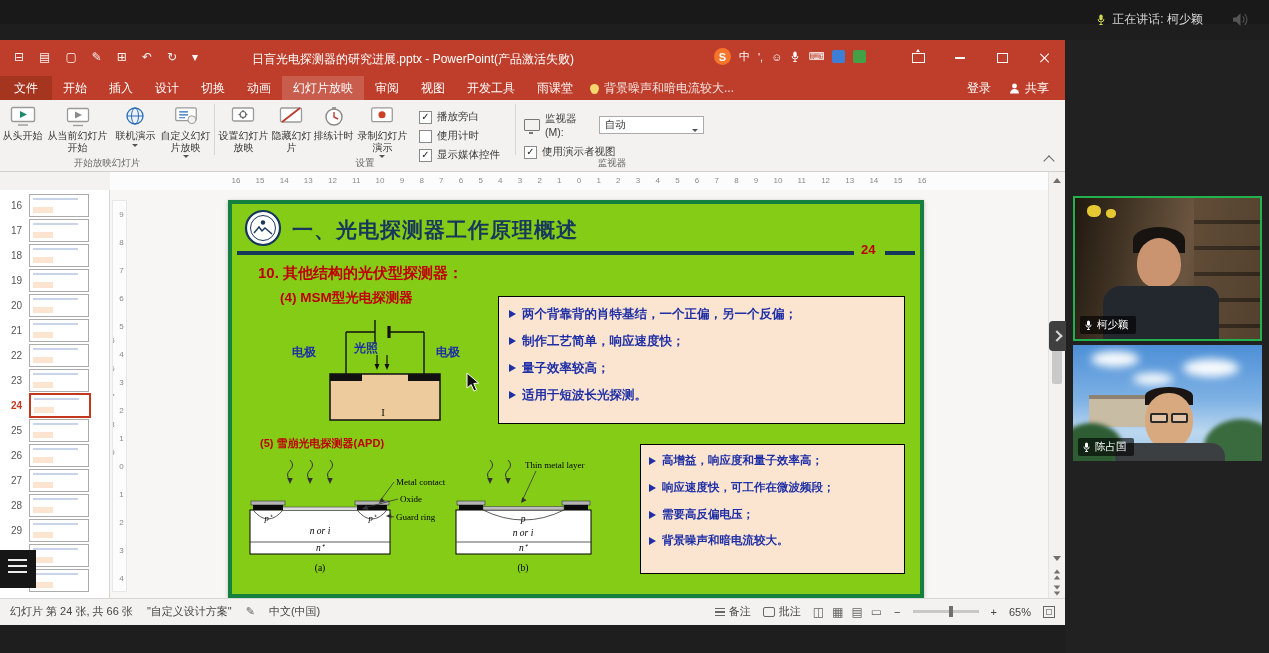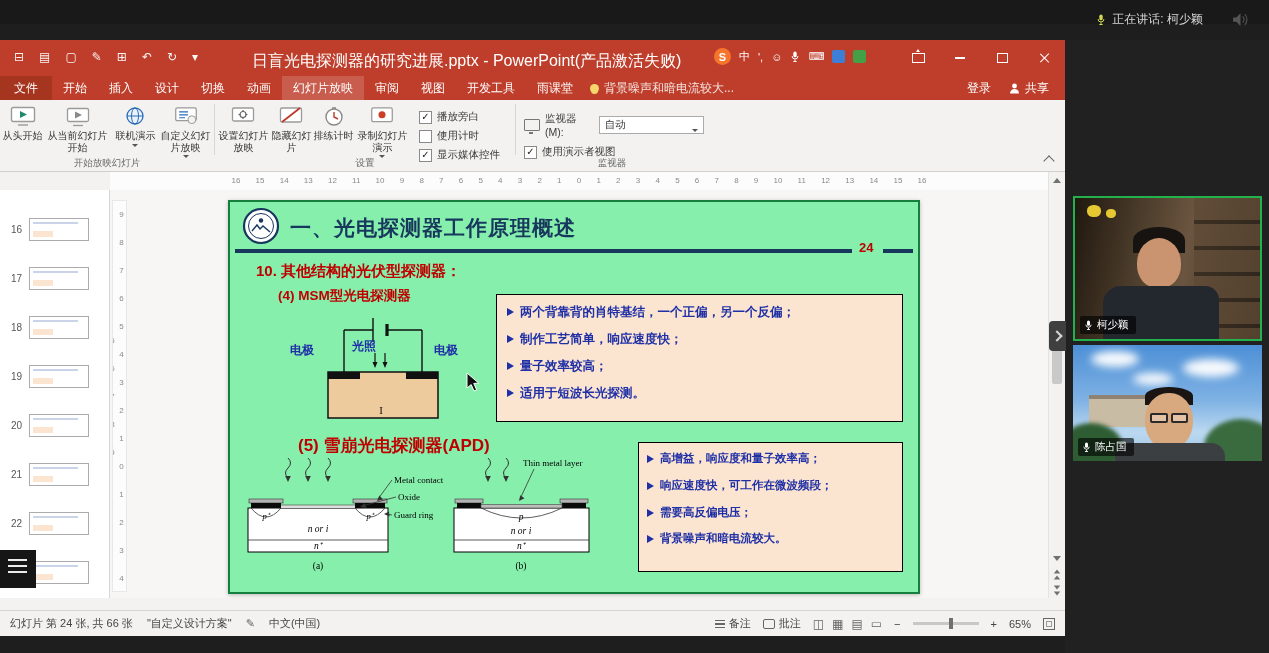--- a/index.html
+++ b/index.html
@@ -9,21 +9,21 @@
   .speaking{position:absolute;right:66px;top:11px;display:flex;align-items:center;gap:6px;
     color:#d6d6d6;font-size:12px;}
   .mic{color:#d4d94e;}
   .tag-mic{color:#fff;}
   .top-audio{position:absolute;right:20px;top:12px;opacity:.75;}
   
   .ppt{position:absolute;left:0;top:40px;width:1065px;height:585px;background:#F3F2F1;}
   .titlebar{position:absolute;left:0;top:0;width:100%;height:36px;background:#BE3E2B;}
   .qat{position:absolute;left:14px;top:9px;display:flex;gap:15px;color:#fff;font-size:12px;opacity:.95;}
   .qat span{line-height:16px;}
-  .wtitle{position:absolute;left:252px;top:11px;color:#fff;font-size:16px;white-space:nowrap;}
+  .wtitle{position:absolute;left:252px;top:11px;color:#fff;font-size:12px;white-space:nowrap;}
   .sogou{position:absolute;left:714px;top:8px;display:flex;gap:8px;align-items:center;color:#fff;font-size:11px;}
   .s-logo{width:17px;height:17px;border-radius:50%;background:#F7742B;color:#fff;font-weight:bold;
     font-size:11px;display:flex;align-items:center;justify-content:center;}
   .chip{width:13px;height:13px;border-radius:2px;}
   .chip.blue{background:#3D7FD6;} .chip.green{background:#43A047;}
   .wincontrols{position:absolute;right:0;top:0;height:36px;display:flex;}
   .wc{width:42px;height:36px;display:flex;align-items:center;justify-content:center;}
   .wc-ribbonopt{width:11px;height:8px;border:1px solid #fff;position:relative;}
   .wc-ribbonopt::after{content:"";position:absolute;left:3px;top:-5px;
     border-left:2px solid transparent;border-right:2px solid transparent;border-bottom:3px solid #fff;}
@@ -69,39 +69,39 @@
   
   .rulerH{position:absolute;left:110px;top:132px;width:938px;height:18px;background:#FCFCFC;
     border-bottom:1px solid #8b5cf6;font-size:8px;color:#8a8a8a;line-height:18px;text-align:center;
     white-space:nowrap;overflow:hidden;word-spacing:13px;}
   .rulerV{position:absolute;left:2px;top:10px;width:13px;height:390px;background:#FCFCFC;border:1px solid #E8E8E8;
     writing-mode:vertical-rl;text-orientation:upright;font-size:8px;color:#8a8a8a;word-spacing:10px;
     text-align:center;overflow:hidden;}
   
   .thumbs{position:absolute;left:0;top:150px;width:110px;height:408px;background:#fff;
     border-right:1px solid #D6D6D6;box-sizing:border-box;padding-top:3px;overflow:hidden;}
-  .trow{height:25px;display:flex;align-items:center;gap:7px;padding-left:6px;margin-top:24px;}
+  .trow{height:25px;display:flex;align-items:center;gap:7px;padding-left:6px;}
   .tnum{width:16px;font-size:10px;color:#555;text-align:right;flex:none;}
   .tbox{width:58px;height:21px;background:#fff;border:1px solid #ABABAB;position:relative;flex:none;}
   .tbox::before{content:"";position:absolute;left:3px;top:3px;right:10px;height:2px;background:#C9D4E8;}
   .tbox::after{content:"";position:absolute;left:3px;bottom:3px;width:20px;height:6px;background:#FBE5D1;}
   .trow.current .tnum{color:#C4371F;font-weight:bold;}
   .trow.current .tbox{border:2px solid #C4371F;}
   
   .canvas{position:absolute;left:110px;top:150px;width:938px;height:408px;background:#F7F6F5;overflow:hidden;}
-  .slide{position:absolute;left:118px;top:10px;width:688px;height:390px;background:#86efac;
-    border:2px solid #15803d;box-shadow:0 1px 4px rgba(0,0,0,.25);}
+  .slide{position:absolute;left:118px;top:10px;width:688px;height:390px;background:#84cc16;
+    border:4px solid #15803d;box-shadow:0 1px 4px rgba(0,0,0,.25);}
   .slide-title{position:absolute;left:60px;top:12px;font-size:21px;font-weight:bold;color:#17375D;letter-spacing:1px;}
   .logo{position:absolute;left:12px;top:5px;}
   .title-rule{position:absolute;left:5px;top:47px;width:617px;height:4px;background:#17375D;}
   .title-rule2{position:absolute;left:653px;top:47px;width:30px;height:4px;background:#17375D;}
   .page-badge{position:absolute;left:629px;top:38px;color:#C00000;font-weight:bold;font-size:13px;}
   .heading{position:absolute;left:26px;top:60px;font-size:15px;font-weight:bold;color:#C00000;}
   .s4title{position:absolute;left:48px;top:85px;font-size:13.5px;font-weight:bold;color:#C00000;}
-  .s5title{position:absolute;left:28px;top:232px;font-size:17px;font-weight:bold;color:#C00000;margin-left:40px;}
+  .s5title{position:absolute;left:28px;top:232px;font-size:11px;font-weight:bold;color:#C00000;}
   .msm{position:absolute;left:58px;top:98px;}
   .apd{position:absolute;left:6px;top:250px;}
   .pbox{position:absolute;background:#FBE5D1;border:1px solid #000;box-sizing:border-box;}
   .box1{left:266px;top:92px;width:407px;height:128px;padding:10px 10px 0;}
   .box2{left:408px;top:240px;width:265px;height:130px;padding:9px 8px 0;}
   .bline{display:flex;gap:6px;font-weight:bold;color:#1F2FA6;line-height:1.2;}
   .box1 .bline{font-size:12.5px;margin-bottom:12px;}
   .box2 .bline{font-size:11.5px;margin-bottom:13px;}
   .tri{width:0;height:0;border-left:7px solid #1F2FA6;border-top:4px solid transparent;
     border-bottom:4px solid transparent;margin-top:3px;flex:none;}
@@ -110,21 +110,21 @@
   .sc-btn{width:16px;height:16px;display:flex;align-items:center;justify-content:center;}
   .tri-up{width:0;height:0;border-left:4px solid transparent;border-right:4px solid transparent;border-bottom:5px solid #707070;}
   .tri-dn{width:0;height:0;border-left:4px solid transparent;border-right:4px solid transparent;border-top:5px solid #707070;}
   .sc-thumb{position:absolute;left:3px;top:150px;width:10px;height:62px;background:#C9C9C9;border-radius:2px;}
   .sc-cluster{position:absolute;left:0;bottom:0;display:flex;flex-direction:column;}
   .dbl{display:flex;flex-direction:column;gap:1px;align-items:center;}
   .dbl .t{transform:scale(.8);}
   
   .statusbar{position:absolute;left:0;top:558px;width:1065px;height:26px;background:#F3F2F1;
     border-top:1px solid #D6D6D6;display:flex;align-items:center;font-size:11px;color:#444;
-    padding:0 10px;box-sizing:border-box;gap:14px;margin-top:12px;}
+    padding:0 10px;box-sizing:border-box;gap:14px;}
   .sb-right{margin-left:auto;display:flex;align-items:center;gap:12px;}
   .sb-lines{width:10px;height:8px;background:repeating-linear-gradient(180deg,#666 0 1.4px,transparent 1.4px 3.4px);}
   .sb-comment{width:10px;height:8px;border:1.2px solid #666;border-radius:2px;}
   .viewicons{display:flex;gap:8px;font-size:12px;color:#666;}
   .zslider{width:66px;height:3px;background:#C8C8C8;position:relative;}
   .zthumb{position:absolute;left:56%;top:-4px;width:4px;height:11px;background:#6f6f6f;}
   .fitbox{width:10px;height:10px;border:1.2px solid #666;position:relative;}
   .fitbox::after{content:"";position:absolute;left:2px;top:2px;right:2px;bottom:2px;border:1px solid #999;}
   
   .hamburger{position:absolute;left:0;top:550px;width:36px;height:38px;background:#161616;z-index:40;

